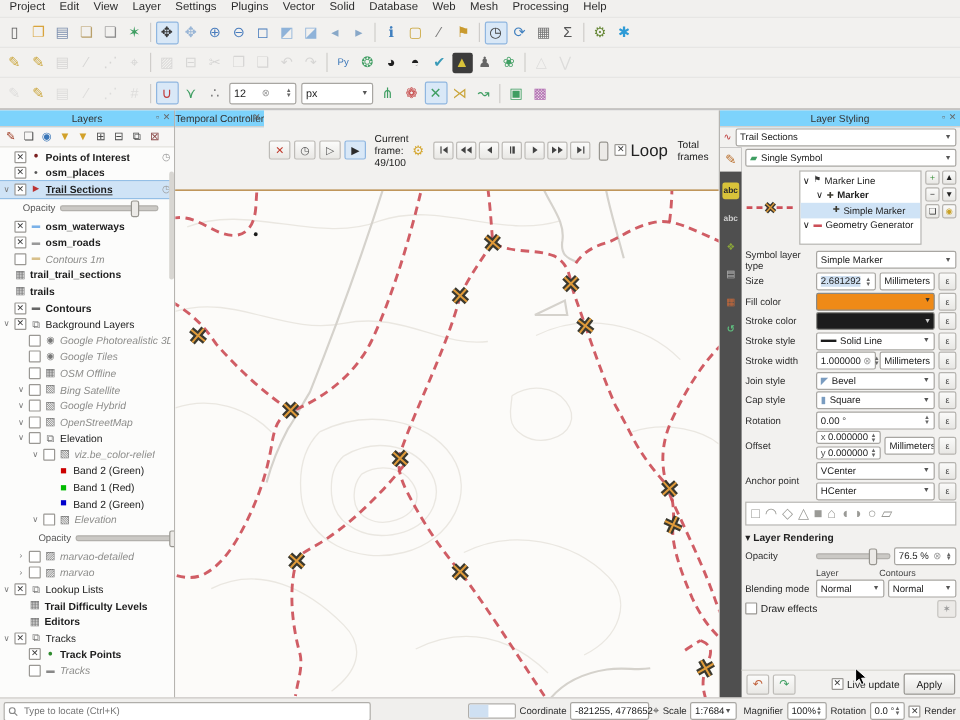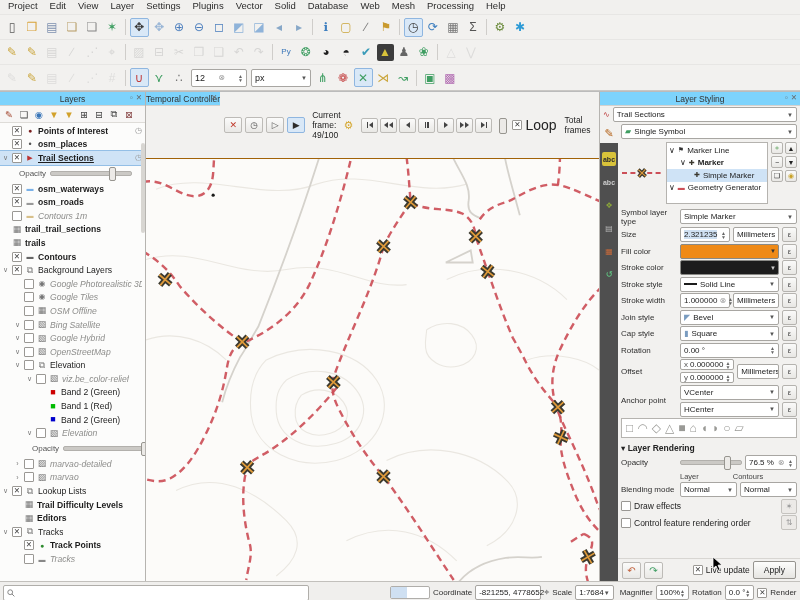--- a/index.html
+++ b/index.html
@@ -776,21 +776,21 @@
           <div class="frow">
             <span class="flab">Symbol layer type</span>
             <div class="combo">
                 <span>Simple Marker</span>
                 <span class="combo-arrow">▼</span>
               </div>
           </div>
           <div class="frow">
             <span class="flab">Size</span>
             <div class="spin" style="flex:1.1">
-                <span style="background:#cfe0f2">2.321235</span>
+                <span style="background:#cfe0f2">2.681292</span>
                 <span class="spin-ud" style="margin-left:auto">▲<br>▼</span>
               </div>
             <div class="combo" style="flex:1">
                 <span>Millimeters</span>
                 <span class="combo-arrow">▼</span>
               </div>
             <div class="ddbtn">ε</div>
           </div>
           <div class="frow">
             <span class="flab">Fill color</span>
@@ -926,25 +926,20 @@
             <div class="combo">
                 <span>Normal</span>
                 <span class="combo-arrow">▼</span>
               </div>
           </div>
           <div class="frow">
             <span class="cb"></span>
             <span>Draw effects</span>
             <div class="fxbtn">✶</div>
           </div>
-          <div class="frow">
-            <span class="cb"></span>
-            <span>Control feature rendering order</span>
-            <div class="fxbtn">⇅</div>
-          </div>
         </div>
         <div id="sbottom">
           <div class="ubtn" style="color:#c0603a">↶</div>
           <div class="ubtn" style="color:#3f9e62">↷</div>
           <span style="flex:1"></span>
           <span class="cb" id="live-cb">✕</span>
           <span>Live update</span>
           <div id="applybtn">
               <span>Apply</span>
             </div>
@@ -953,20 +948,21 @@
     </div>
   </div>
 </div>
 
 <div id="status">
   <div id="locator">
     <svg width="8" height="8" viewBox="0 0 8 8">
         <circle cx="3.2" cy="3.2" r="2.4" fill="none" stroke="#888" stroke-width="1"></circle>
         <path d="M5,5 L7.4,7.4" stroke="#888" stroke-width="1"></path>
       </svg>
+    <input placeholder="Type to locate (Ctrl+K)" style="">
   </div>
   <div id="progressbox">
       <div></div>
     </div>
   <span class="slab">Coordinate</span>
   <div class="sfield" style="width:58px">
       <span>-821255, 4778652</span>
     </div>
   <span class="sico">⌖</span>
   <span class="slab">Scale</span>

